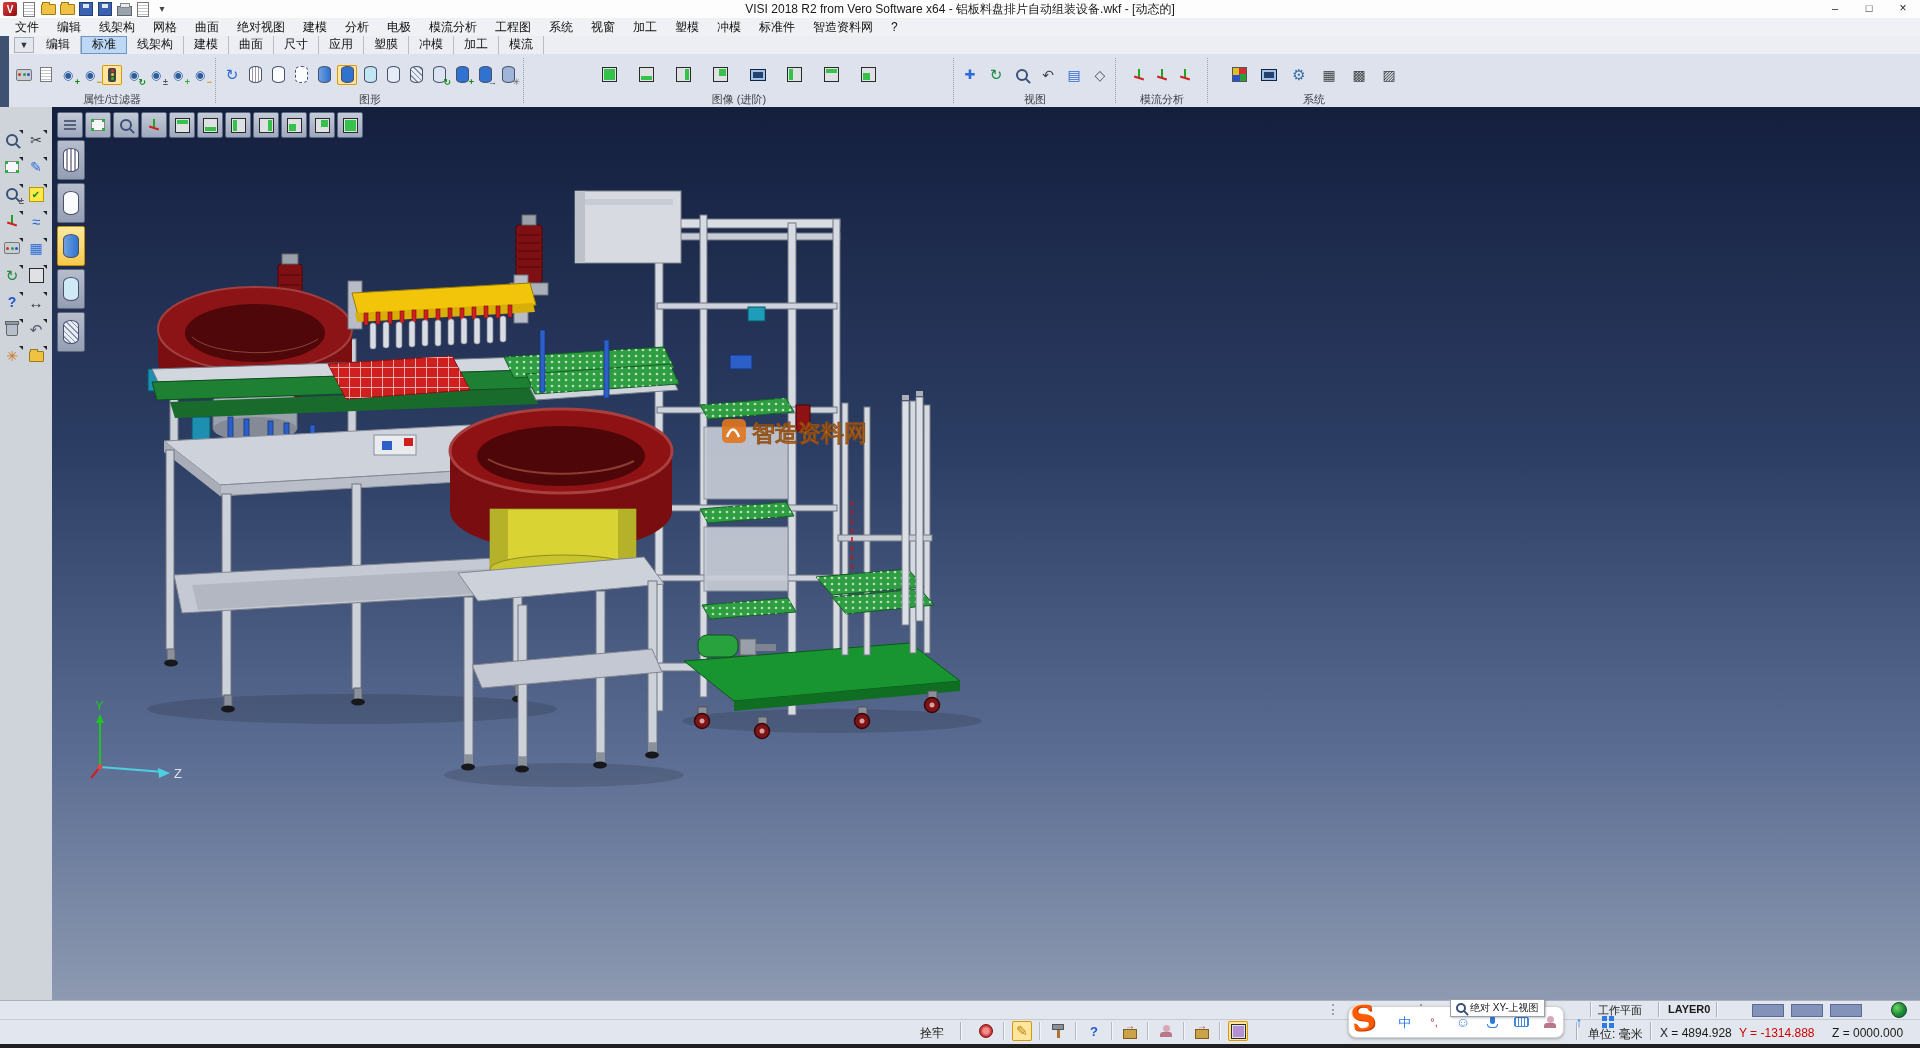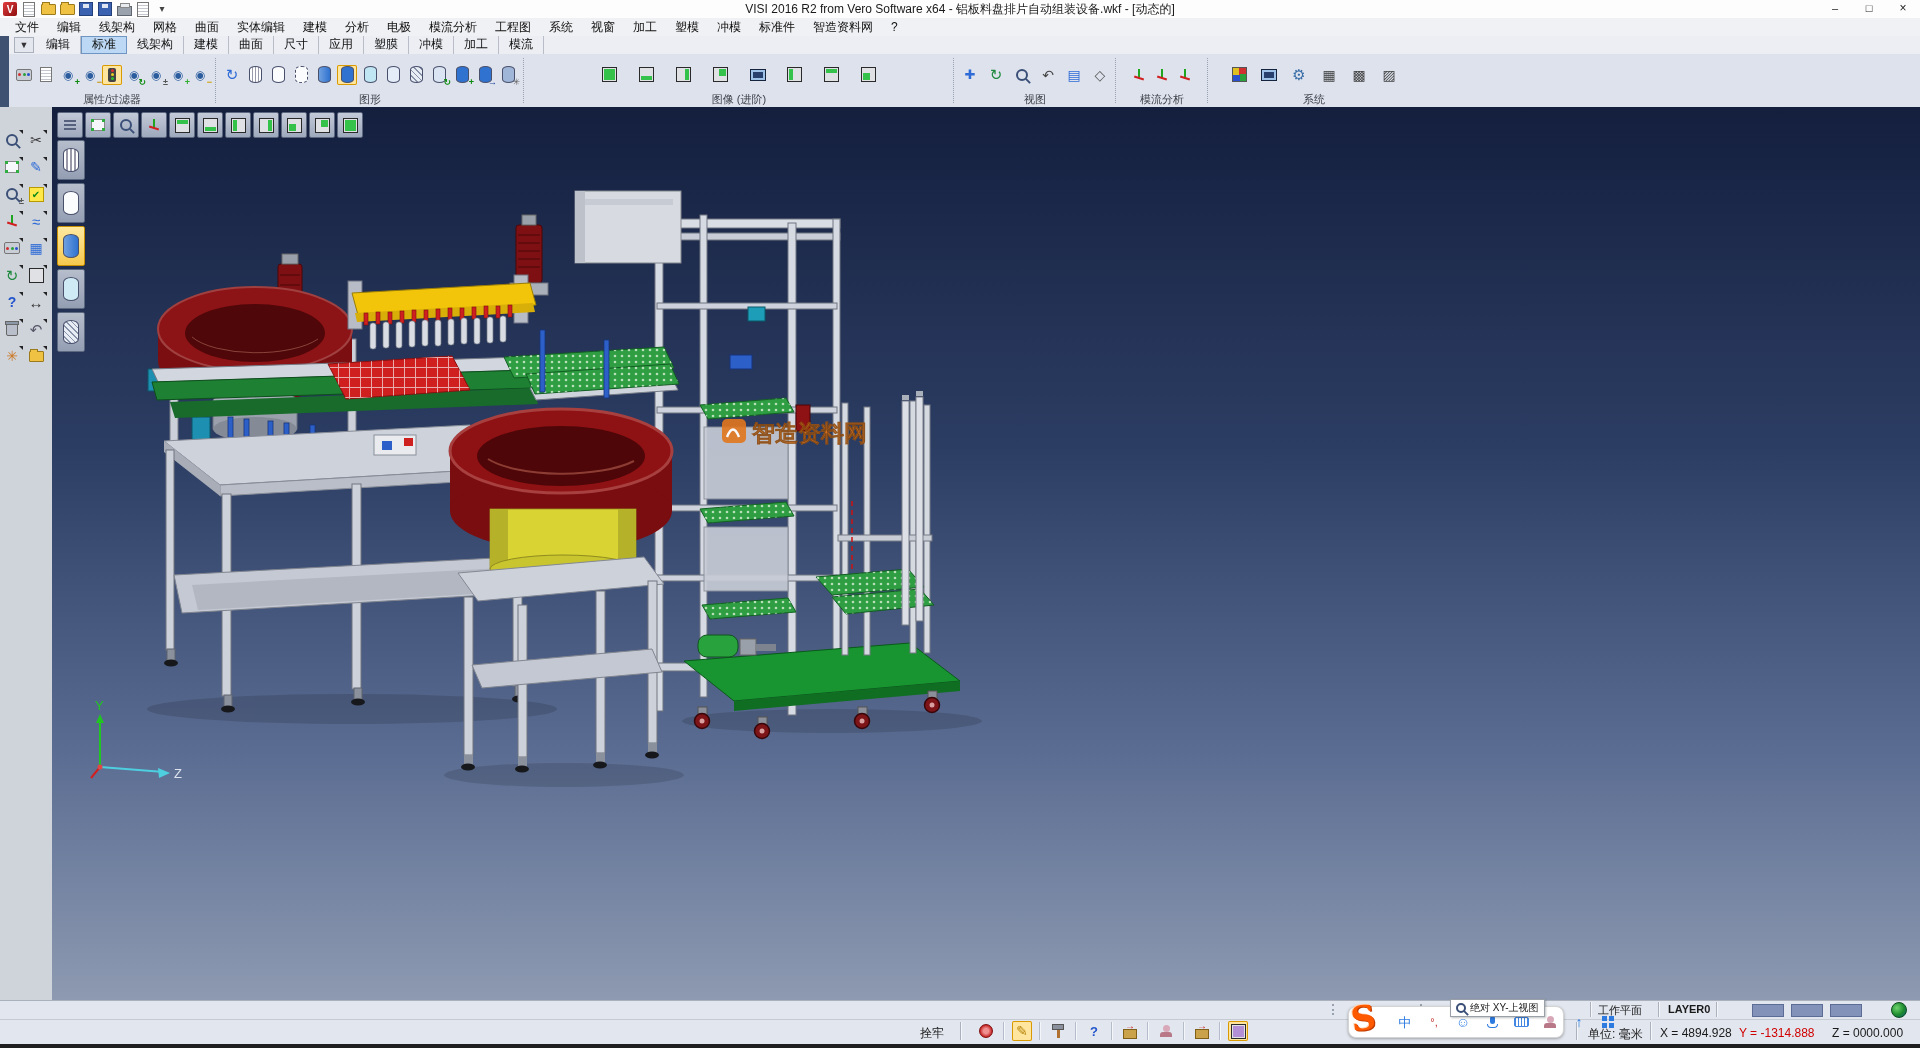--- a/index.html
+++ b/index.html
@@ -151,35 +151,35 @@
             <i></i>
           </span>
         </span>
         <span class="ic small">
           <span class="pageic"></span>
         </span>
         <span class="ic small">
           <span class="gl" style="color:#444;font-size:10px;">▾</span>
         </span>
       </div>
-    <div class="apptitle">VISI 2016 R2 from Vero Software x64 - 铝板料盘排片自动组装设备.wkf - [动态的]</div>
+    <div class="apptitle">VISI 2018 R2 from Vero Software x64 - 铝板料盘排片自动组装设备.wkf - [动态的]</div>
     <div class="winctl">
         <span>–</span>
         <span>□</span>
         <span>×</span>
       </div>
   </div>
 
   <div class="menubar">
       <span>文件</span>
       <span>编辑</span>
       <span>线架构</span>
       <span>网格</span>
       <span>曲面</span>
-      <span>实体编辑</span>
+      <span>绝对视图</span>
       <span>建模</span>
       <span>分析</span>
       <span>电极</span>
       <span>模流分析</span>
       <span>工程图</span>
       <span>系统</span>
       <span>视窗</span>
       <span>加工</span>
       <span>塑模</span>
       <span>冲模</span>

